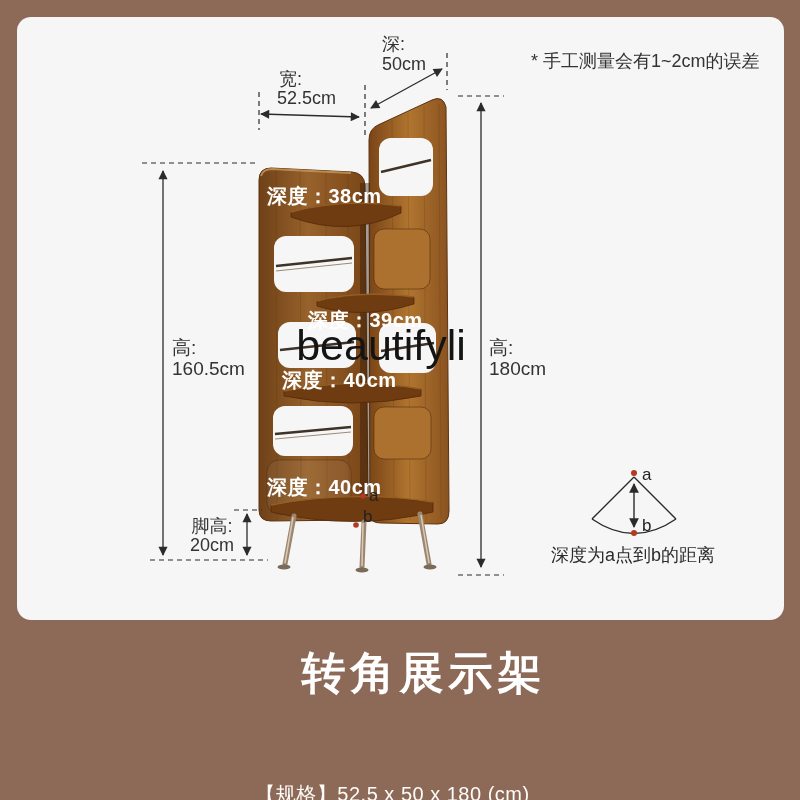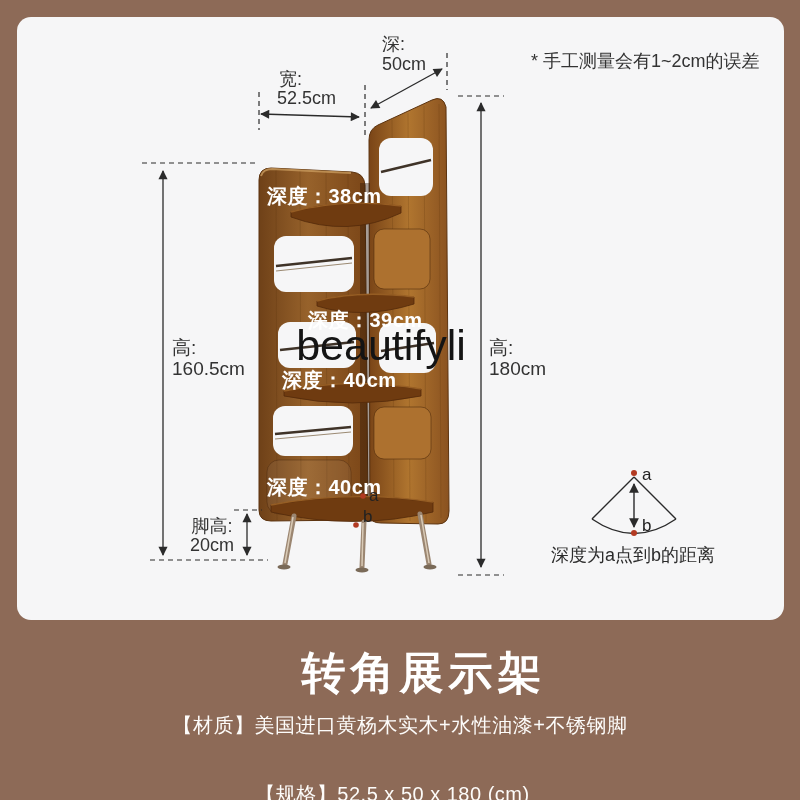--- a/index.html
+++ b/index.html
@@ -154,17 +154,16 @@
       <text class="pt-label" x="642" y="480">a</text>
       <circle cx="634" cy="533" r="3" fill="#b23a22"></circle>
       <text class="pt-label" x="642" y="531">b</text>
       <text class="caption-txt" x="633" y="561" text-anchor="middle">深度为a点到b的距离</text>
     </g>
 
     <text class="watermark-txt" x="381" y="360" text-anchor="middle">beautifyli</text>
   </svg>
 
   <div class="footer-title">转角展示架</div>
-  <div class="footer-line2">【材质】美国进口黄杨木实木+水性油漆+不锈钢脚</div>
   <div class="footer-line3">
     <span>【规格】52.5 x 50 x 180 (cm)</span>
   </div>
 </div>
 
 </body></html>

